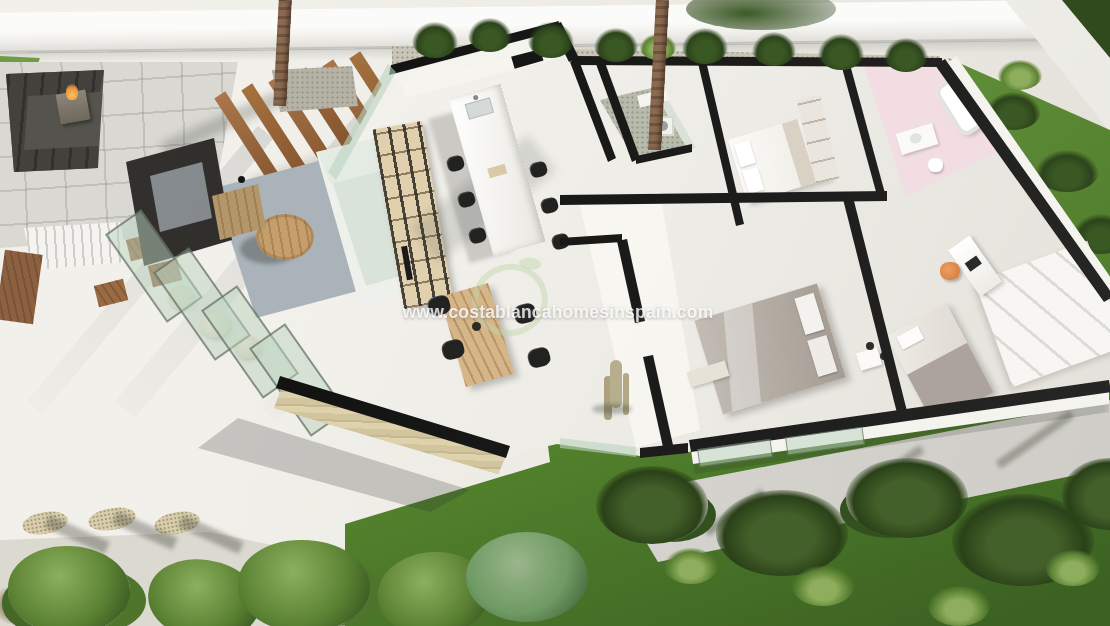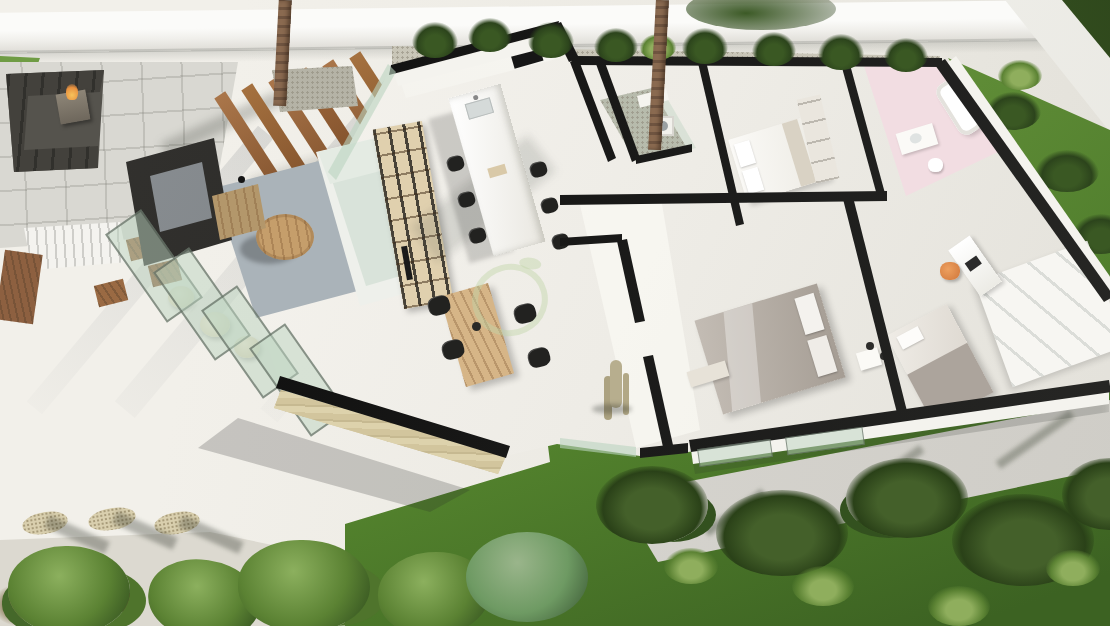--- a/index.html
+++ b/index.html
@@ -238,14 +238,15 @@
   <div class="R grasses" style="left:716px;top:490px;width:132px;height:86px;"></div>
   <div class="R grasses" style="left:846px;top:458px;width:122px;height:80px;box-shadow:-18px 12px 0 -12px #33511f;"></div>
   <div class="R grasses" style="left:952px;top:494px;width:142px;height:92px;"></div>
   <div class="R grasses" style="left:1062px;top:458px;width:94px;height:72px;"></div>
   <div class="R tuftl" style="left:664px;top:548px;width:54px;height:36px;"></div>
   <div class="R tuftl" style="left:792px;top:566px;width:62px;height:40px;"></div>
   <div class="R tuftl" style="left:928px;top:586px;width:62px;height:40px;"></div>
   <div class="R tuftl" style="left:1046px;top:550px;width:54px;height:36px;"></div>
 
   <div class="wmlogo"></div>
+  <div class="watermark">www.costablancahomesinspain.com</div>
 
 </div>
 
 </body></html>

